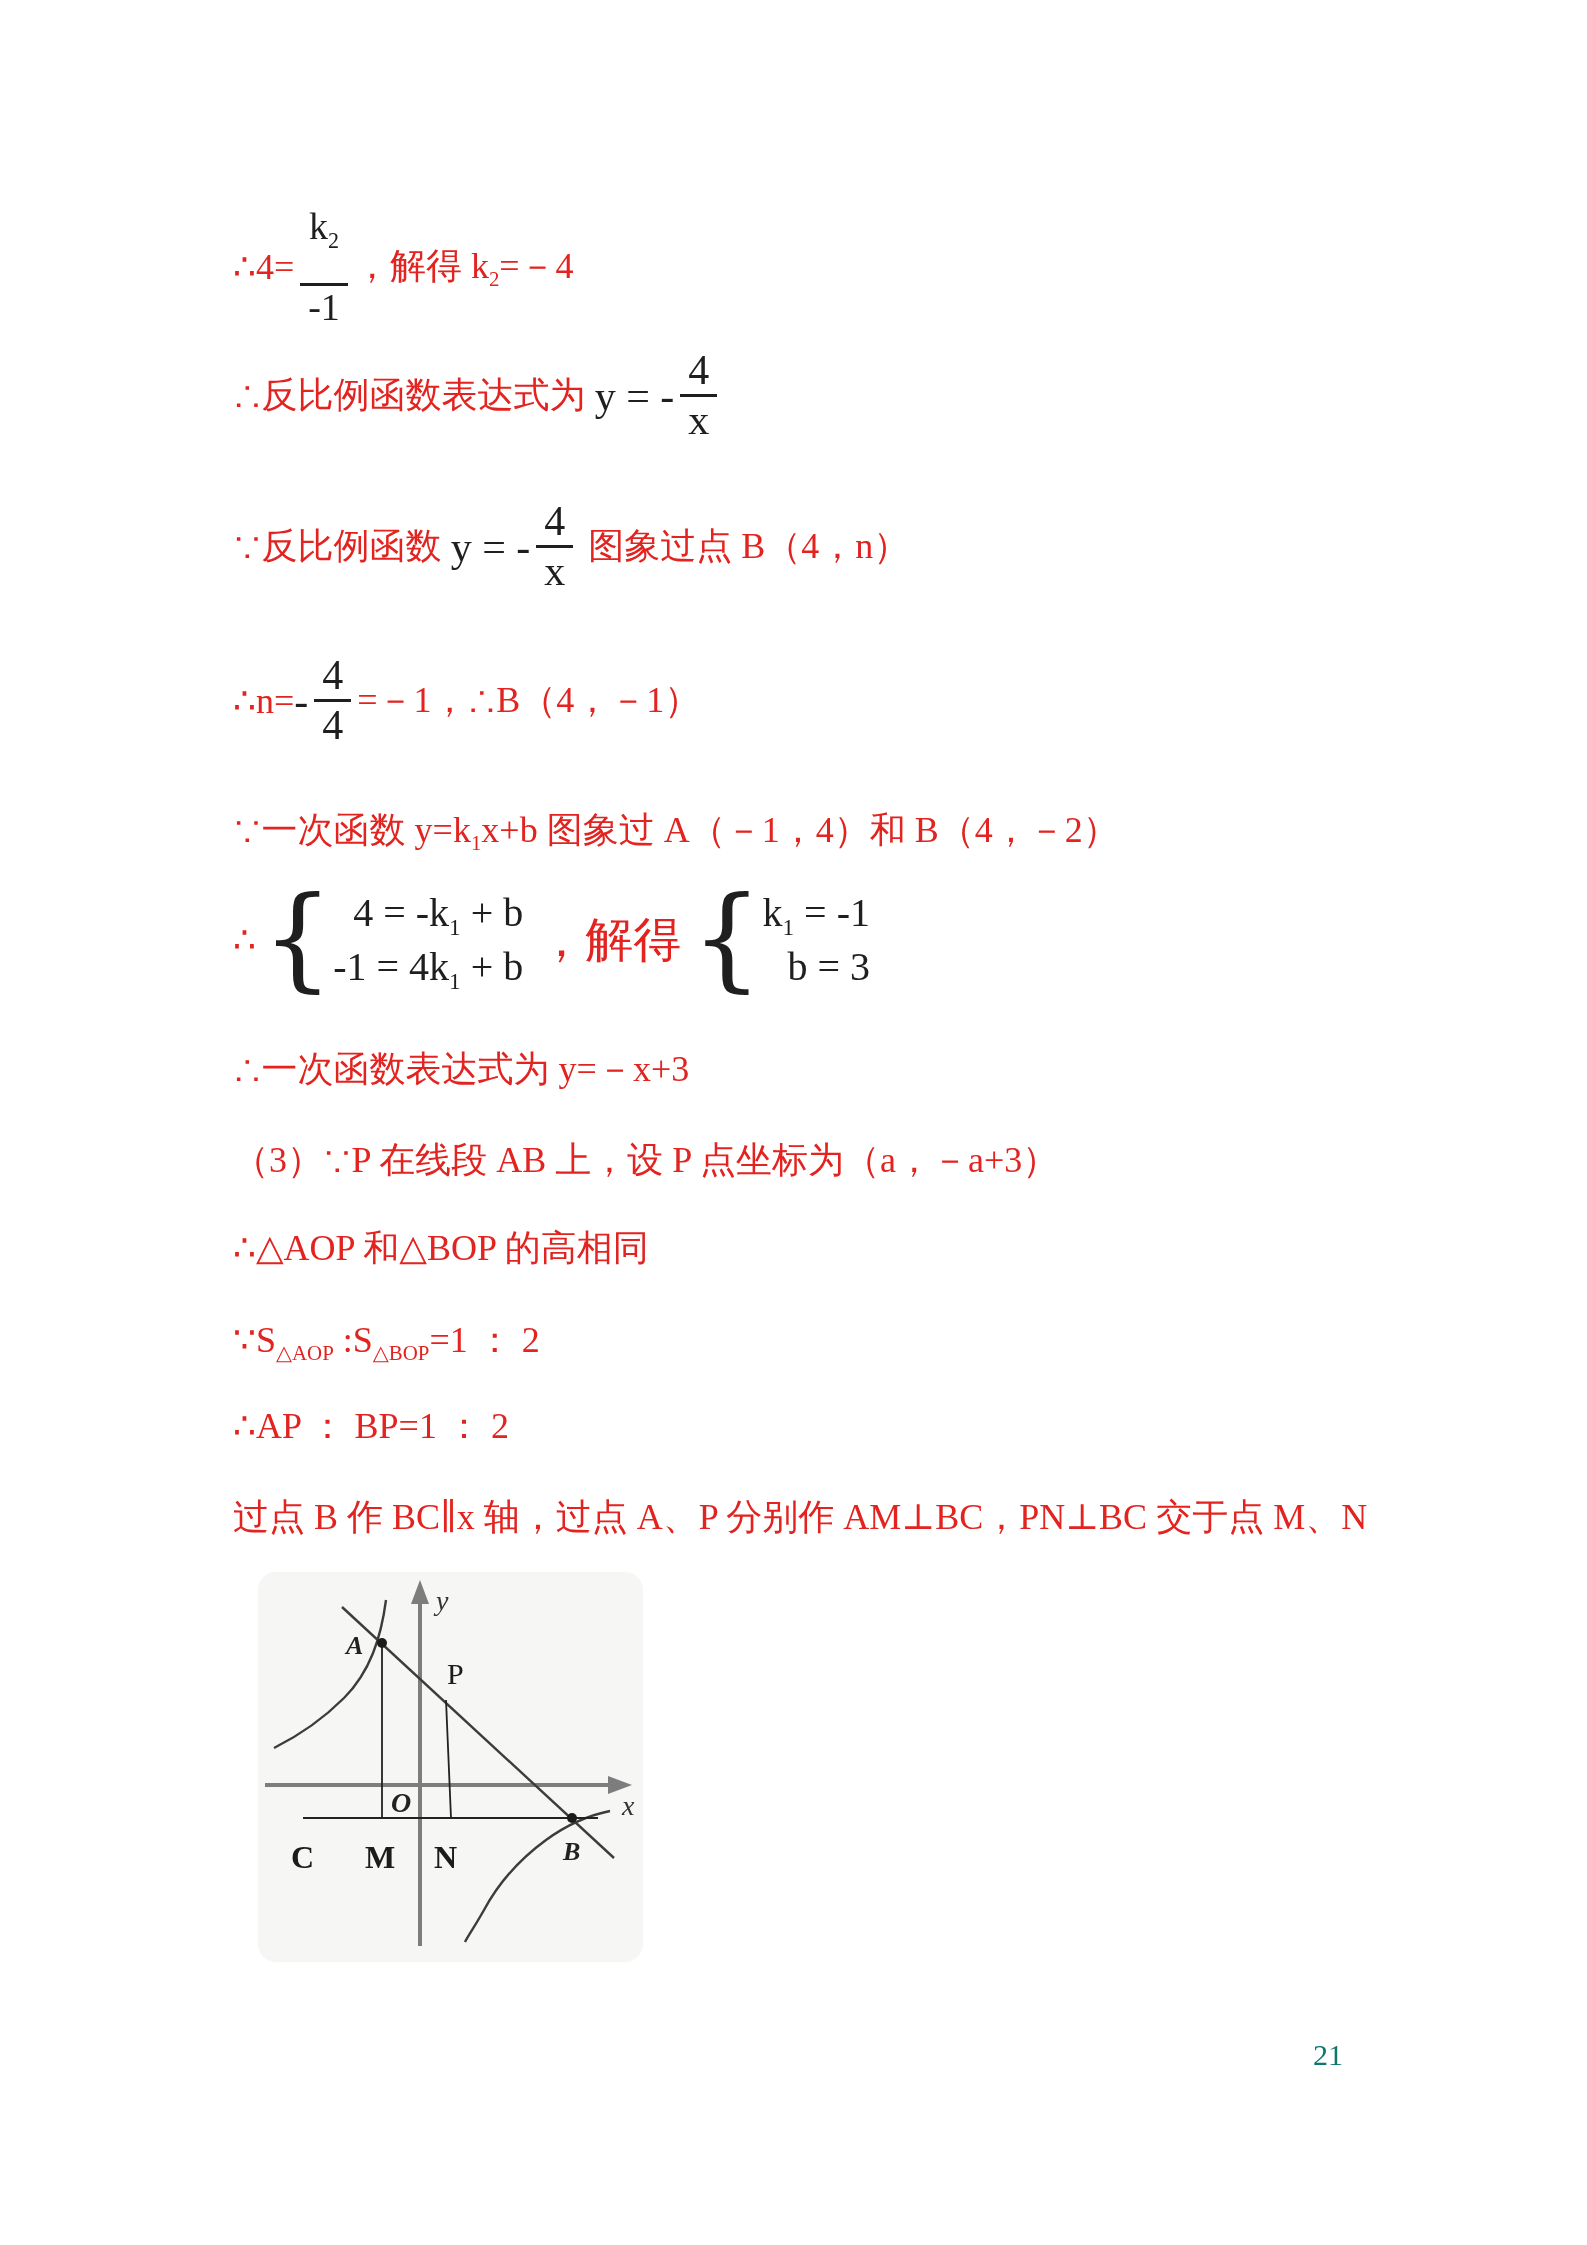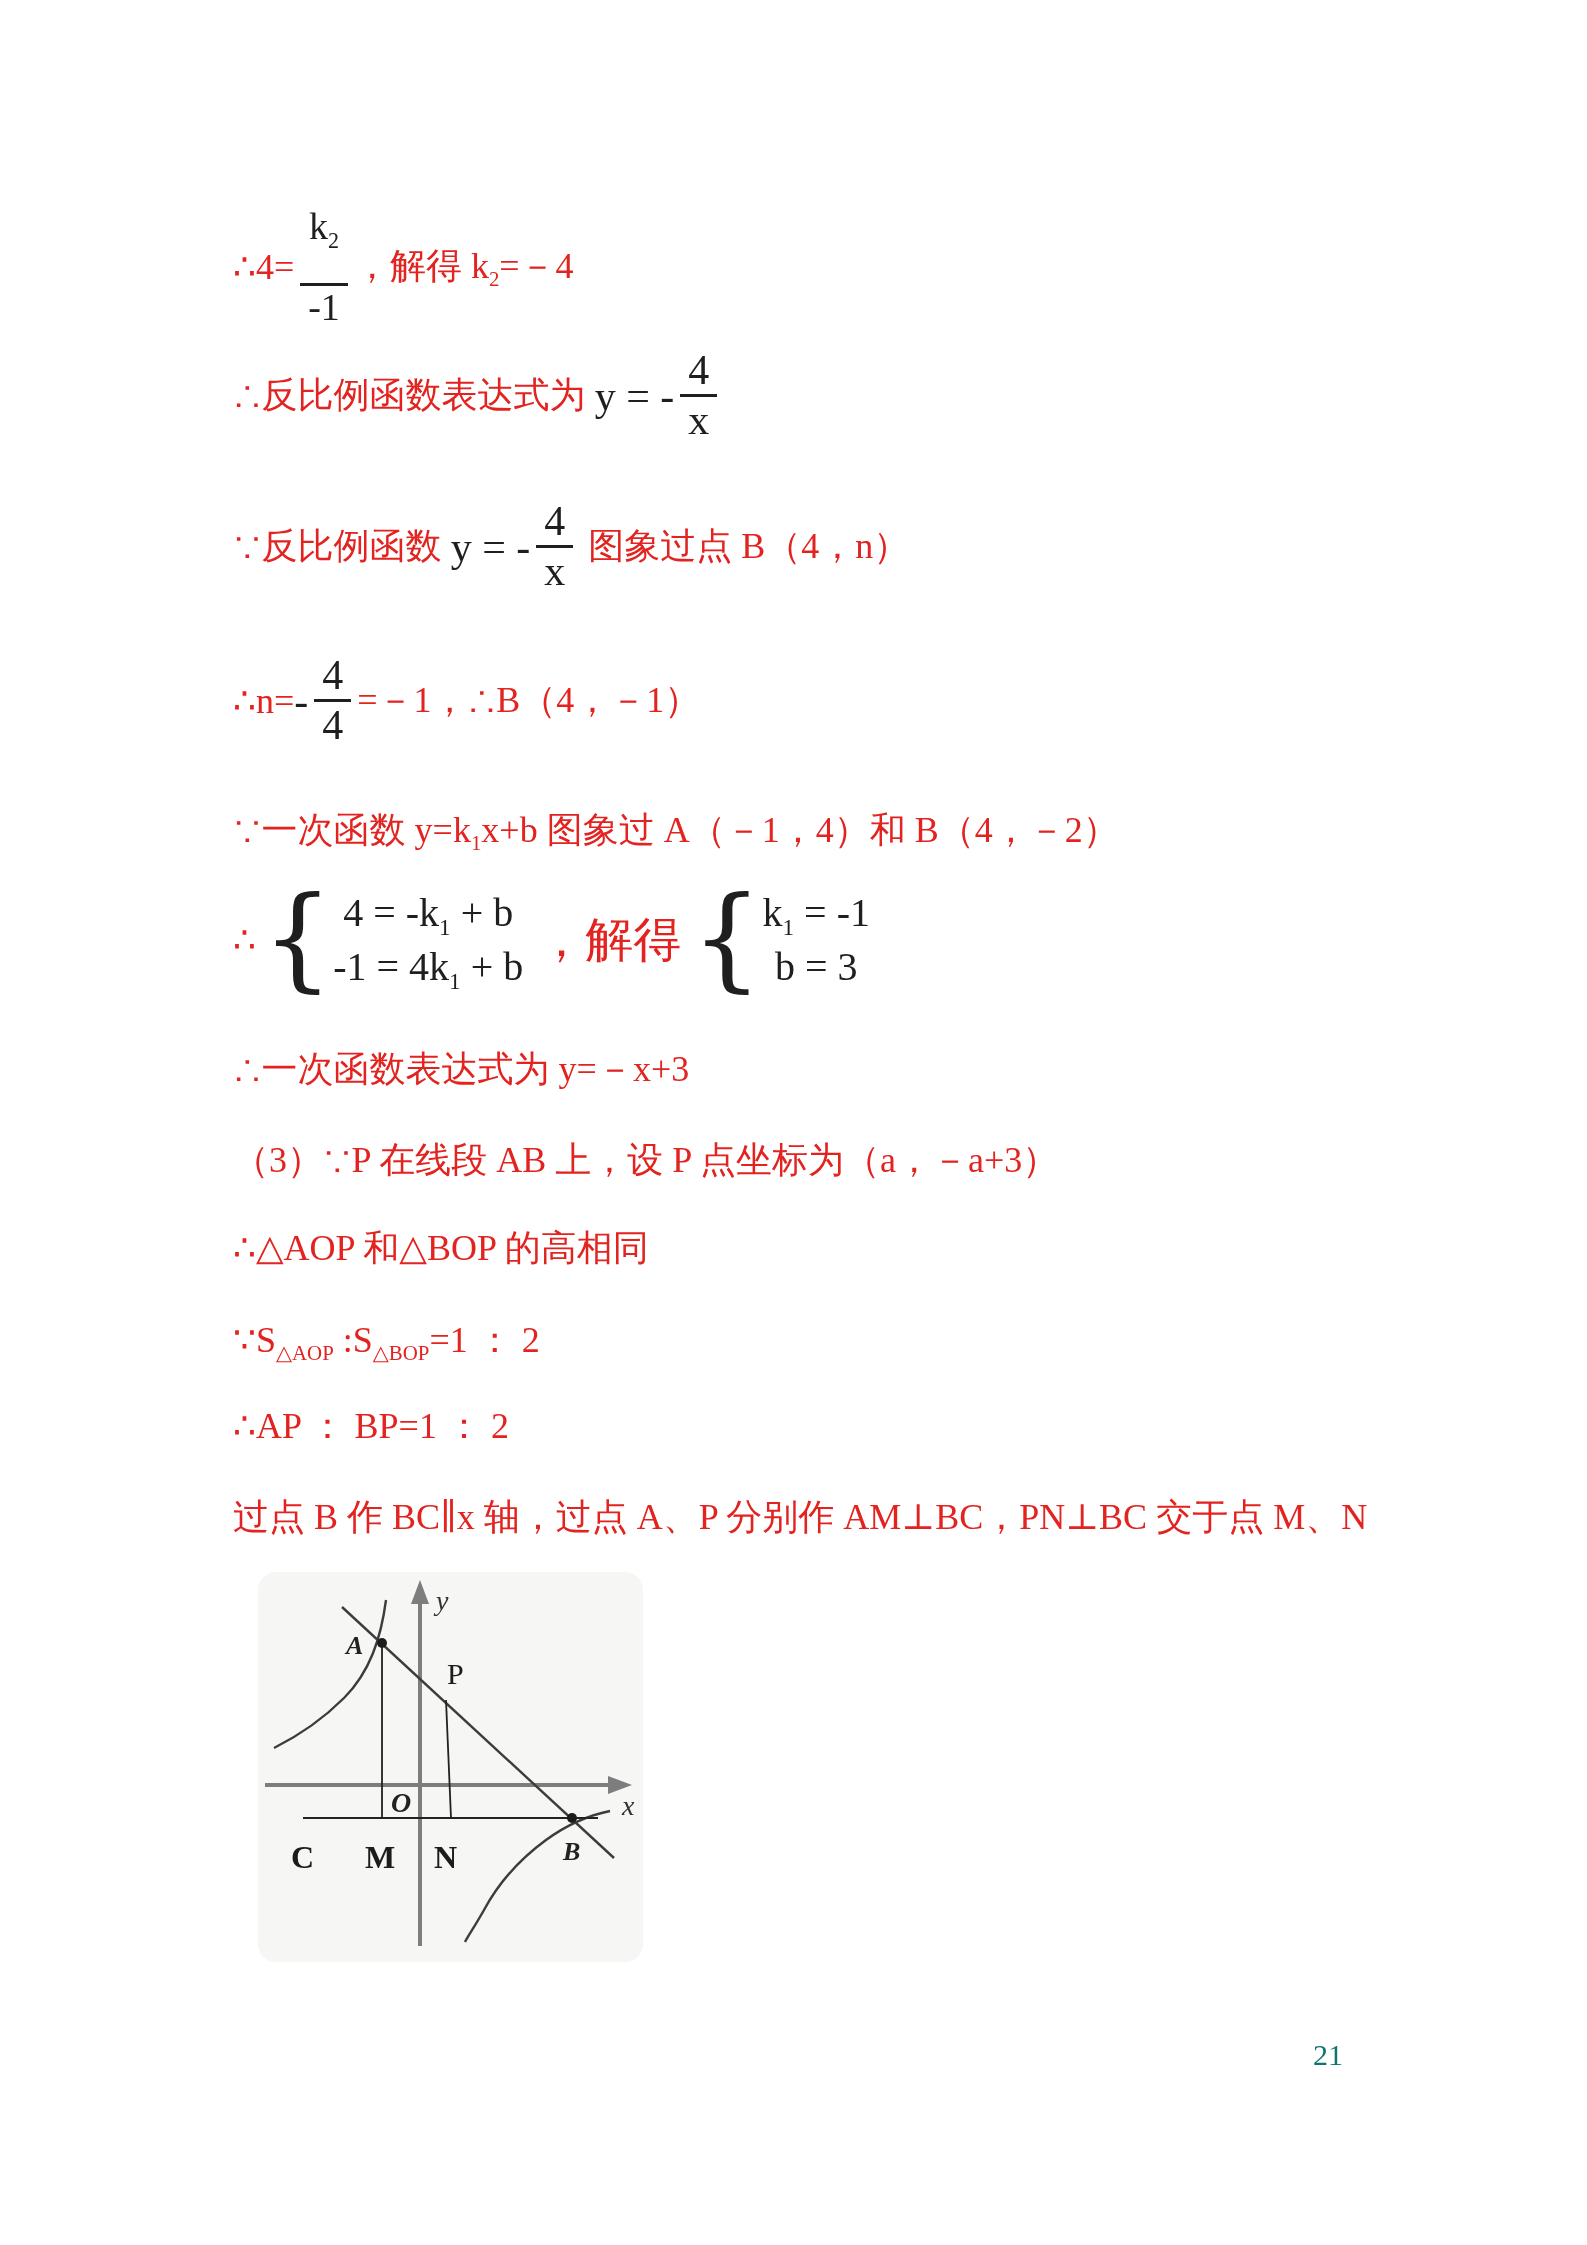--- a/index.html
+++ b/index.html
@@ -40,21 +40,21 @@
   .frac .num{padding:0 8px;display:block;}
   .frac .den{padding:0 8px;display:block;border-top:3px solid currentColor;}
   .cases{display:inline-flex;align-items:center;}
   .brace{
     font-family:"DejaVu Serif",serif;
     font-size:112px;
     line-height:1;
     font-weight:400;
     transform:translateY(-2px);
   }
-  .rows{display:inline-flex;flex-direction:column;gap:10px;text-align:center;}
+  .rows{display:inline-flex;flex-direction:column;gap:10px;text-align:right;}
   .rows .row{font-size:40px;line-height:1.1;}
   .solve{font-size:48px;margin:0 10px 0 14px;}
   .figure{
     position:absolute;
     left:258px;
     top:1572px;
     width:385px;
     height:390px;
   }
   .figure-bg{

